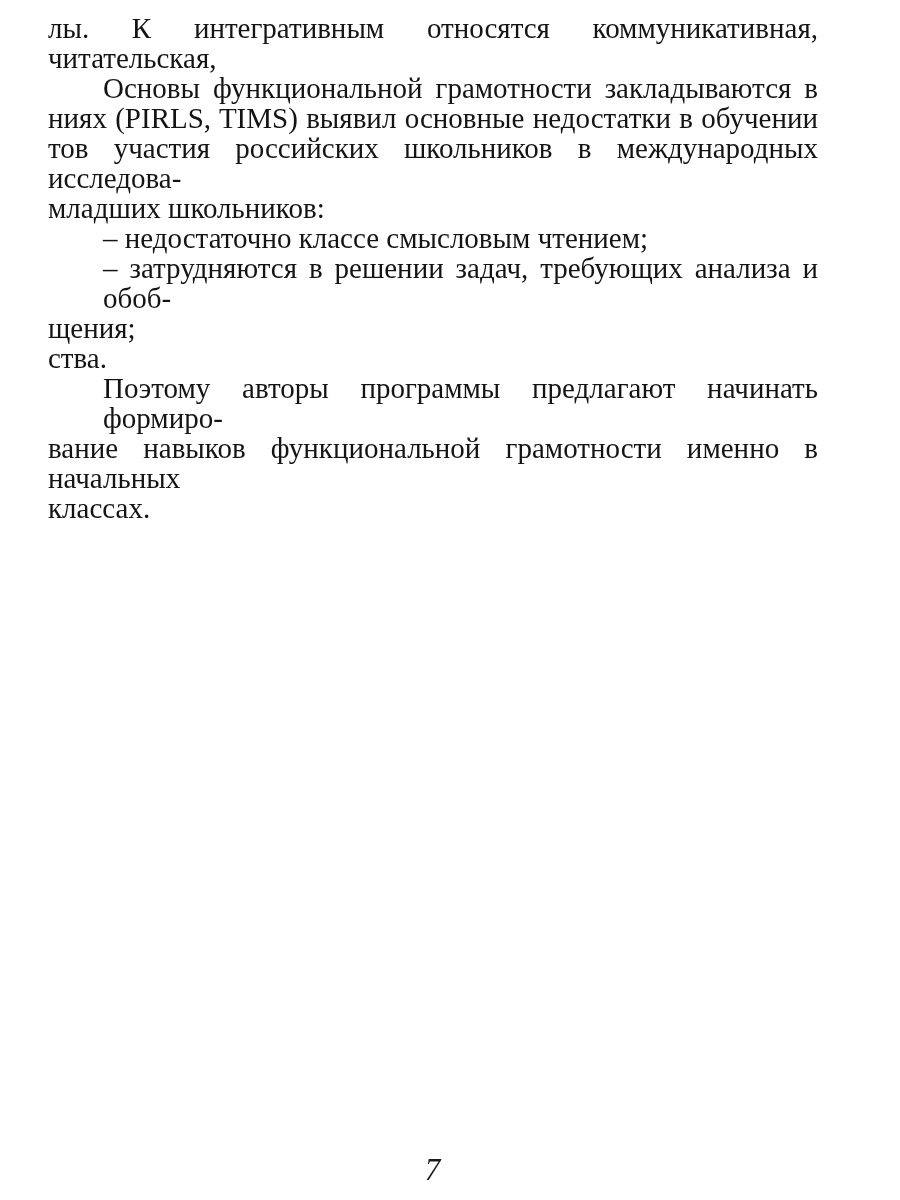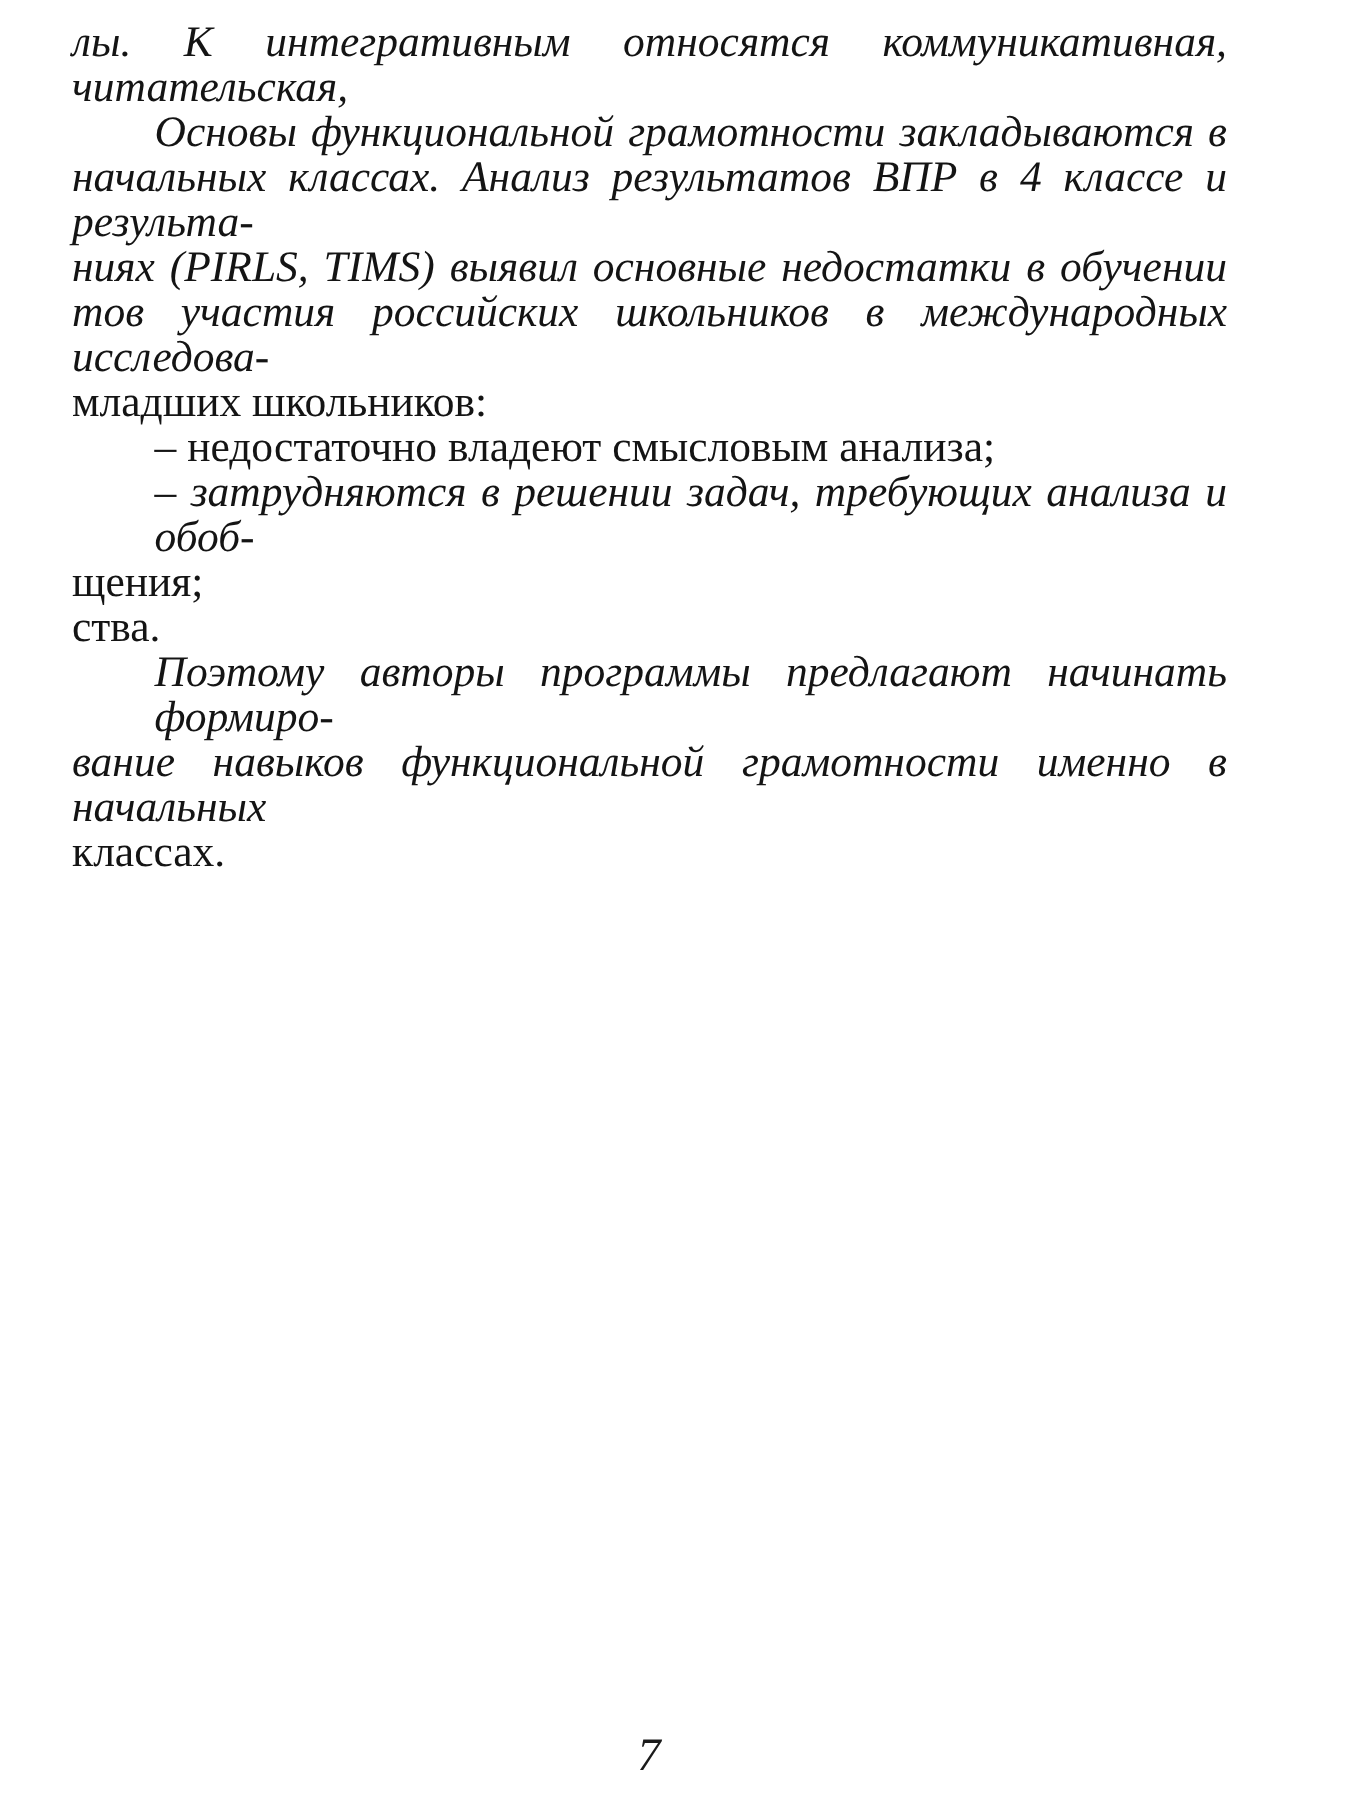--- a/index.html
+++ b/index.html
@@ -29,21 +29,20 @@
   .line {
     font-size: 29px;
     line-height: 30px;
     white-space: nowrap;
     color: #141414;
   }
   .line.stretch {
     white-space: normal;
     text-align: justify;
     text-align-last: justify;
-    font-style: italic;
   }
   .line.indent {
     padding-left: 55px;
   }
   
   .footer {
     position: absolute;
     left: 0;
     right: 0;
     top: 1152px;
@@ -57,25 +56,24 @@
     letter-spacing: 1px;
   }
 </style>
 </head>
 <body>
 
 <div class="page">
   <div class="text-block">
       <div class="line stretch">лы. К интегративным относятся коммуникативная, читательская,</div>
       <div class="line indent stretch">Основы функциональной грамотности закладываются в</div>
-      <div class="line stretch">начальных классах. Анализ результатов ВПР в 4 классе и результа-</div>
       <div class="line stretch">ниях (PIRLS, TIMS) выявил основные недостатки в обучении</div>
       <div class="line stretch">тов участия российских школьников в международных исследова-</div>
       <div class="line">младших школьников:</div>
-      <div class="line indent">– недостаточно владеют смысловым анализа;</div>
+      <div class="line indent">– недостаточно классе смысловым чтением;</div>
       <div class="line indent stretch">– затрудняются в решении задач, требующих анализа и обоб-</div>
       <div class="line">щения;</div>
       <div class="line">ства.</div>
       <div class="line indent stretch">Поэтому авторы программы предлагают начинать формиро-</div>
       <div class="line stretch">вание навыков функциональной грамотности именно в начальных</div>
       <div class="line">классах.</div>
     </div>
   <div class="footer">
     <span class="page-number">7</span>
   </div>

